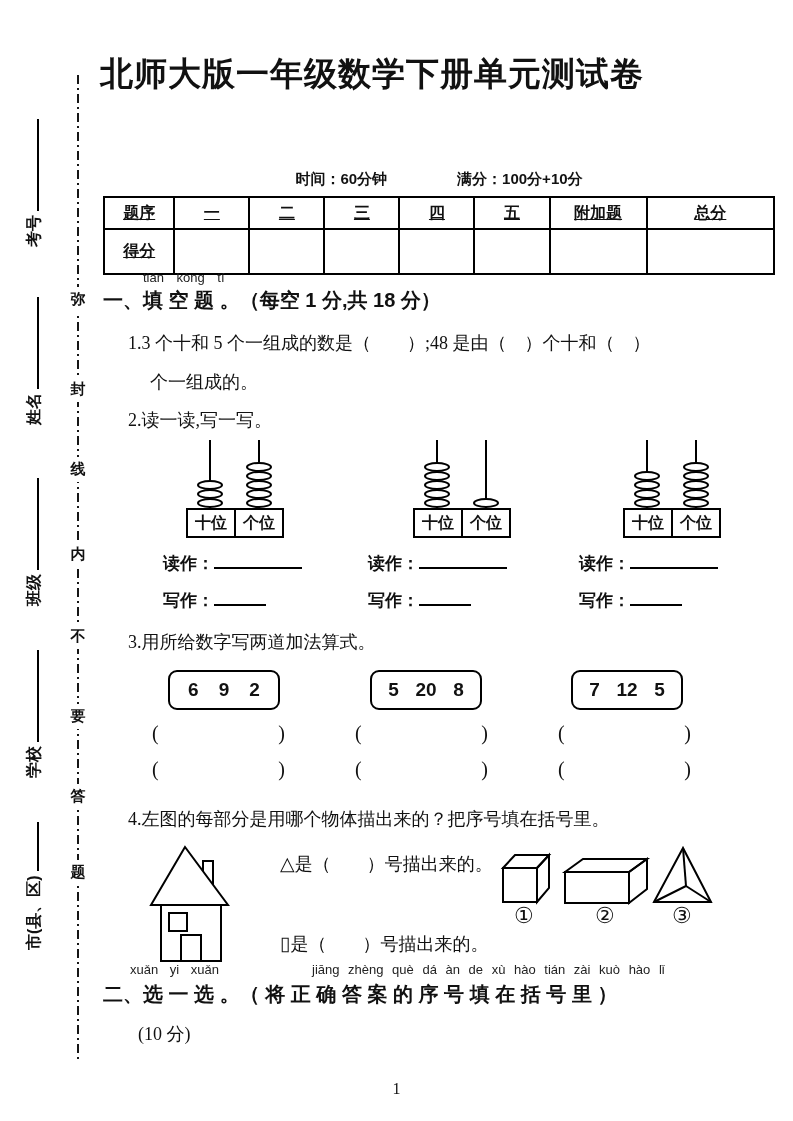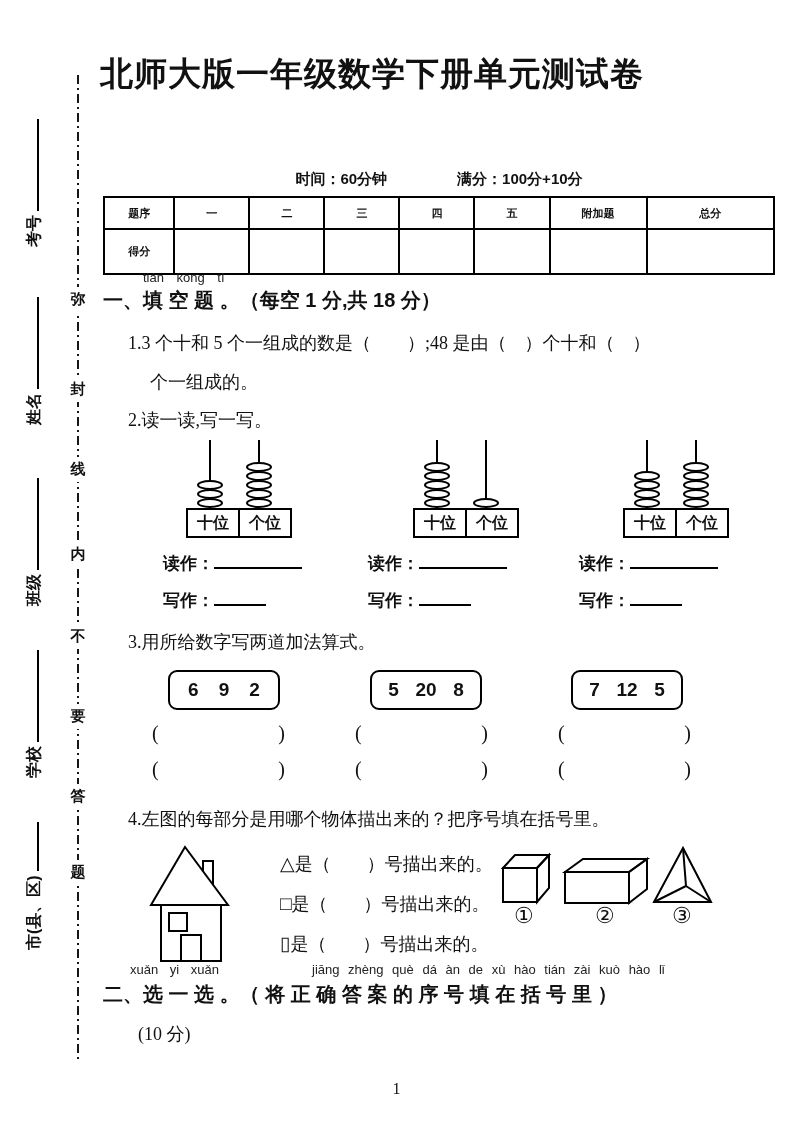--- a/index.html
+++ b/index.html
@@ -27,38 +27,38 @@
     font-family:"Liberation Sans", sans-serif; font-weight:bold; }
   .main-title { top:52px; font-size:33px; letter-spacing:1px; }
   .sub-title  { top:108px; font-size:26px; }
   .meta-row { position:absolute; left:103px; top:170px; width:672px; display:flex;
     justify-content:center; gap:70px; font-size:15px; font-weight:bold;
     font-family:"Liberation Sans", sans-serif; }
 
   
   .score-table { position:absolute; left:103px; top:196px; width:672px;
     border-collapse:collapse; font-family:"Liberation Sans", sans-serif; }
-  .score-table td { border:2px solid #000; text-align:center; font-size:11px;
-    font-weight:bold; height:32px; }
+  .score-table td { border:2px solid #000; text-align:center; font-size:16px;
+    font-weight:bold; height:32px;text-decoration:underline; }
   .score-table tr.score-row td { height:45px; }
 
   
   .abs { position:absolute; white-space:nowrap; }
   .pinyin { font-family:"Liberation Sans", sans-serif; font-size:13px; color:#222; }
   .sec-head { font-family:"Liberation Sans", sans-serif; font-size:20px; font-weight:bold; }
   .q-text { font-size:18px; }
 
   
   .abacus { position:absolute; top:440px; width:150px; height:98px; }
   .rod { position:absolute; top:0; width:2px; height:69px; background:#000; }
   .rod.tens { left:49px; } .rod.ones { left:98px; }
   .beads { position:absolute; bottom:30px; width:26px; display:flex; flex-direction:column; }
   .beads.tens { left:37px; } .beads.ones { left:86px; }
   .bead { width:26px; height:10px; border:2px solid #000; border-radius:50%; background:#fff; margin-top:-1px; }
-  .place-table { position:absolute; left:26px; top:68px; width:106px; height:30px; display:flex;
+  .place-table { position:absolute; left:26px; top:68px; width:98px; height:30px; display:flex;
     border:2px solid #000; }
   .place-cell { flex:1; display:flex; align-items:center; justify-content:center;
     font-size:16px; font-weight:bold; }
   .place-cell:first-child { border-right:2px solid #000; }
 
   .rw-line { font-size:17px; font-weight:bold; }
   .blank { display:inline-block; border-bottom:2px solid #000; height:16px; vertical-align:baseline; }
 
   
   .num-box { position:absolute; top:670px; width:112px; height:40px; border:2px solid #000;
@@ -266,21 +266,20 @@
 
   <svg style="left:133px; top:843px" width="112" height="120" viewBox="0 0 112 120">
     <rect x="70" y="18" width="10" height="44" class="filled"></rect>
     <polygon points="52,4 18,62 95,62" class="filled"></polygon>
     <rect x="28" y="62" width="60" height="56" class="filled"></rect>
     <rect x="36" y="70" width="18" height="18"></rect>
     <rect x="48" y="92" width="20" height="26"></rect>
   </svg>
 
   <div class="abs q4-line" style="left:280px; top:852px"><span class="q4-glyph">△</span><span>是（　　）号描出来的。</span></div>
-  <div class="abs q4-line" style="left:280px; top:892px"><span class="q4-glyph">□</span><span>是（　　）号描出来的。</span></div>
   <div class="abs q4-line" style="left:280px; top:932px"><span class="q4-glyph">▯</span><span>是（　　）号描出来的。</span></div>
 
   <svg style="left:498px; top:850px" width="58" height="55" viewBox="0 0 58 55">
     <rect x="5" y="18" width="34" height="34"></rect>
     <polygon points="5,18 17,5 51,5 39,18"></polygon>
     <polygon points="39,52 51,38 51,5 39,18"></polygon>
   </svg>
   <svg style="left:562px; top:856px" width="88" height="50" viewBox="0 0 88 50">
     <rect x="3" y="16" width="64" height="31"></rect>
     <polygon points="3,16 21,3 85,3 67,16"></polygon>

